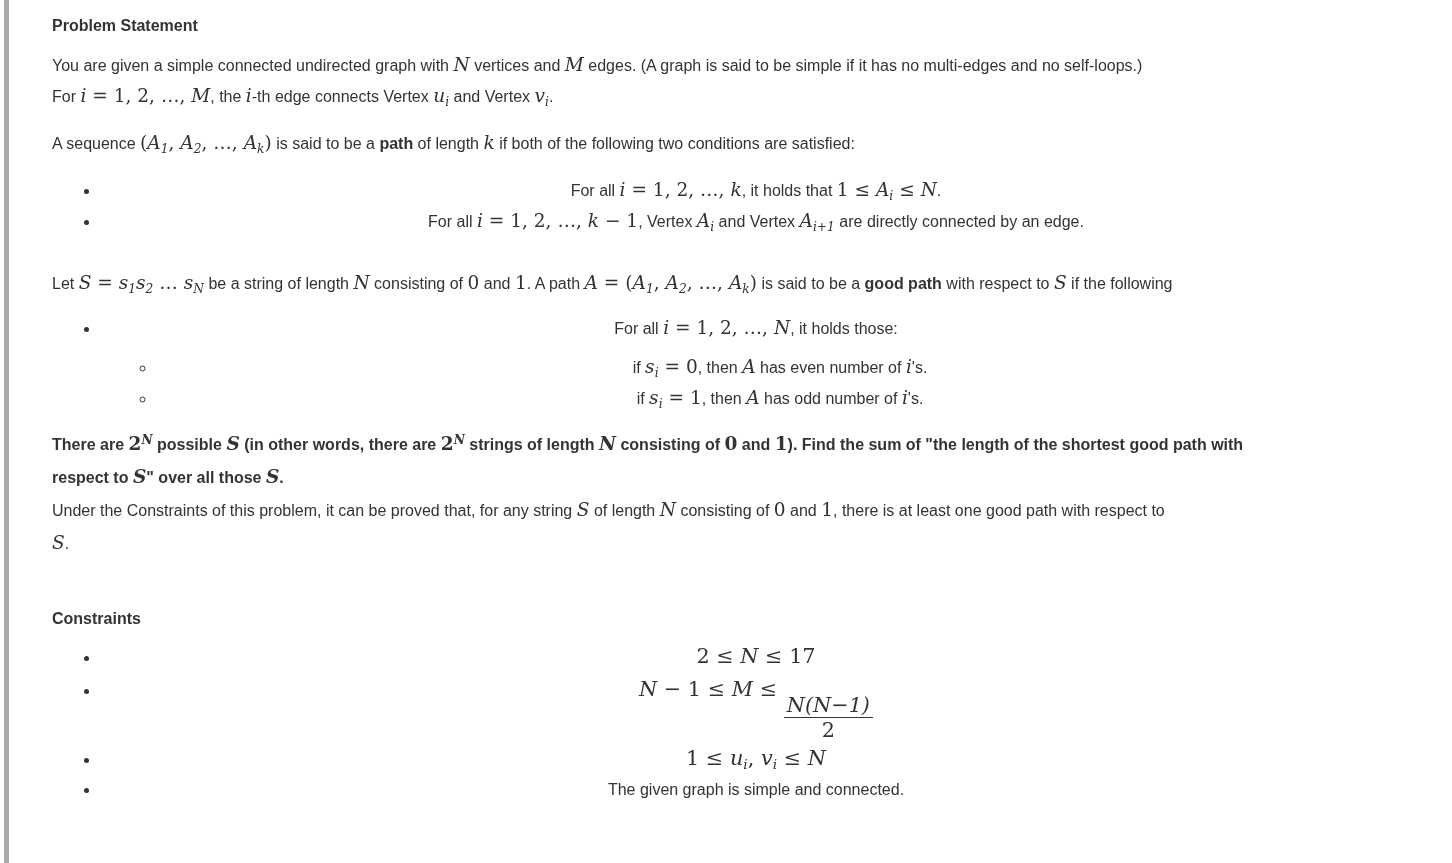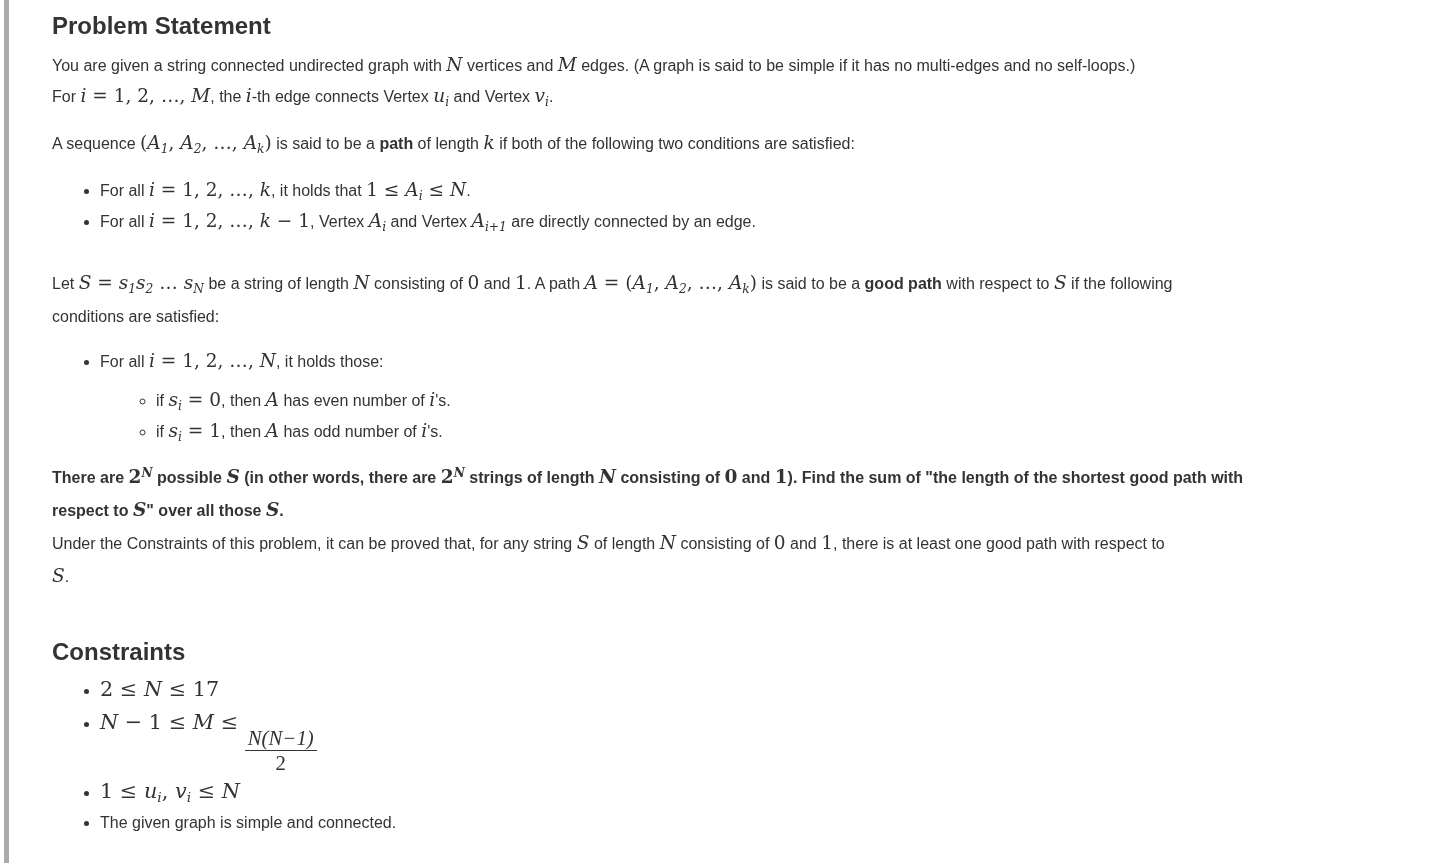--- a/index.html
+++ b/index.html
@@ -11,42 +11,42 @@
   .left-border{
     position:absolute;left:4px;top:0;bottom:0;width:5px;
     background:#ababab;
   }
   .content{
     position:absolute;left:0;top:0;right:0;
     padding:12px 40px 0 52px;
     font-size:16px;
   }
   h3{
-    font-size:24px;line-height:28px;font-weight:700;margin:0;color:#333;
+    font-size:16px;line-height:28px;font-weight:700;margin:0;color:#333;
     font-family:"Liberation Sans",sans-serif;
   }
   .p{line-height:31px;}
   .p.tall{line-height:33px;}
   .line{display:block;}
   .math{
     font-family:"DejaVu Serif",serif;
     font-size:1.16em;
     line-height:1;
     white-space:pre;
   }
   .mi{font-style:italic;}
   .math sub{font-size:66%;font-style:italic;vertical-align:-0.3em;line-height:1;}
   .math sup{font-size:66%;font-style:italic;vertical-align:0.5em;line-height:1;}
   .b{font-weight:700;}
-  ul{margin:0;padding-left:48px;list-style:disc;}
+  ul{margin:0;padding-left:48px;list-style:disc;text-align:center;}
   ul ul{list-style:circle;padding-left:48px;margin:8px;}
   li{line-height:31px;}
   .frac{
     display:inline-flex;flex-direction:column;align-items:center;
-    font-size:0.78em;vertical-align:-0.75em;line-height:1.18;white-space:pre;font-family:Liberation Serif, serif;
+    font-size:0.78em;vertical-align:-0.75em;line-height:1.18;white-space:pre;
   }
   .frac .num{border-bottom:1px solid #333;padding:0 3px;}
   .constraints-list .math{font-size:1.3em;}
   .constraints-list li{line-height:33px;}
   .constraints-list li.text-item{line-height:28px;}
   
   #p1{margin-top:10px;}
   #p2{margin-top:16px;}
   #ul-path{margin-top:16px;}
   #p3{margin-top:14px;}
@@ -60,35 +60,34 @@
 </head>
 <body>
 
 <div class="left-border"></div>
 
 <div class="content">
 
   <h3 id="h-problem">Problem Statement</h3>
 
   <div class="p" id="p1">
-    <span class="line"><span class="t">You are given a string connected undirected graph with </span><span class="math mi">N</span><span class="t"> vertices and </span><span class="math mi">M</span><span class="t"> edges. (A graph is said to be simple if it has no multi-edges and no self-loops.)</span></span>
+    <span class="line"><span class="t">You are given a simple connected undirected graph with </span><span class="math mi">N</span><span class="t"> vertices and </span><span class="math mi">M</span><span class="t"> edges. (A graph is said to be simple if it has no multi-edges and no self-loops.)</span></span>
     <span class="line"><span class="t">For </span><span class="math mi">i</span><span class="math"> = 1, 2, …, </span><span class="math mi">M</span><span class="t">, the </span><span class="math mi">i</span><span class="t">-th edge connects Vertex </span><span class="math"><span class="mi">u</span><sub>i</sub></span><span class="t"> and Vertex </span><span class="math"><span class="mi">v</span><sub>i</sub></span><span class="t">.</span></span>
   </div>
 
   <div class="p" id="p2"><span class="t">A sequence </span><span class="math">(</span><span class="math"><span class="mi">A</span><sub>1</sub></span><span class="math">, </span><span class="math"><span class="mi">A</span><sub>2</sub></span><span class="math">, …, </span><span class="math"><span class="mi">A</span><sub>k</sub></span><span class="math">)</span><span class="t"> is said to be a </span><span class="t b">path</span><span class="t"> of length </span><span class="math mi">k</span><span class="t"> if both of the following two conditions are satisfied:</span></div>
 
   <ul id="ul-path">
     <li><span class="t">For all </span><span class="math mi">i</span><span class="math"> = 1, 2, …, </span><span class="math mi">k</span><span class="t">, it holds that </span><span class="math">1 ≤ </span><span class="math"><span class="mi">A</span><sub>i</sub></span><span class="math"> ≤ </span><span class="math mi">N</span><span class="t">.</span></li>
     <li><span class="t">For all </span><span class="math mi">i</span><span class="math"> = 1, 2, …, </span><span class="math mi">k</span><span class="math"> − 1</span><span class="t">, Vertex </span><span class="math"><span class="mi">A</span><sub>i</sub></span><span class="t"> and Vertex </span><span class="math"><span class="mi">A</span><sub>i+1</sub></span><span class="t"> are directly connected by an edge.</span></li>
   </ul>
 
 
   <div class="p tall" id="p4">
     <span class="line"><span class="t">Let </span><span class="math mi">S</span><span class="math"> = </span><span class="math"><span class="mi">s</span><sub>1</sub></span><span class="math"><span class="mi">s</span><sub>2</sub></span><span class="math"> … </span><span class="math"><span class="mi">s</span><sub>N</sub></span><span class="t"> be a string of length </span><span class="math mi">N</span><span class="t"> consisting of </span><span class="math">0</span><span class="t"> and </span><span class="math">1</span><span class="t">. A path </span><span class="math mi">A</span><span class="math"> = (</span><span class="math"><span class="mi">A</span><sub>1</sub></span><span class="math">, </span><span class="math"><span class="mi">A</span><sub>2</sub></span><span class="math">, …, </span><span class="math"><span class="mi">A</span><sub>k</sub></span><span class="math">)</span><span class="t"> is said to be a </span><span class="t b">good path</span><span class="t"> with respect to </span><span class="math mi">S</span><span class="t"> if the following</span></span>
-    <span class="line"><span class="t">conditions are satisfied:</span></span>
   </div>
 
   <ul id="ul-good">
     <li>
       <span><span class="t">For all </span><span class="math mi">i</span><span class="math"> = 1, 2, …, </span><span class="math mi">N</span><span class="t">, it holds those:</span></span>
       <ul>
         <li><span class="t">if </span><span class="math"><span class="mi">s</span><sub>i</sub></span><span class="math"> = 0</span><span class="t">, then </span><span class="math mi">A</span><span class="t"> has even number of </span><span class="math mi">i</span><span class="t">'s.</span></li>
         <li><span class="t">if </span><span class="math"><span class="mi">s</span><sub>i</sub></span><span class="math"> = 1</span><span class="t">, then </span><span class="math mi">A</span><span class="t"> has odd number of </span><span class="math mi">i</span><span class="t">'s.</span></li>
       </ul>
     </li>

